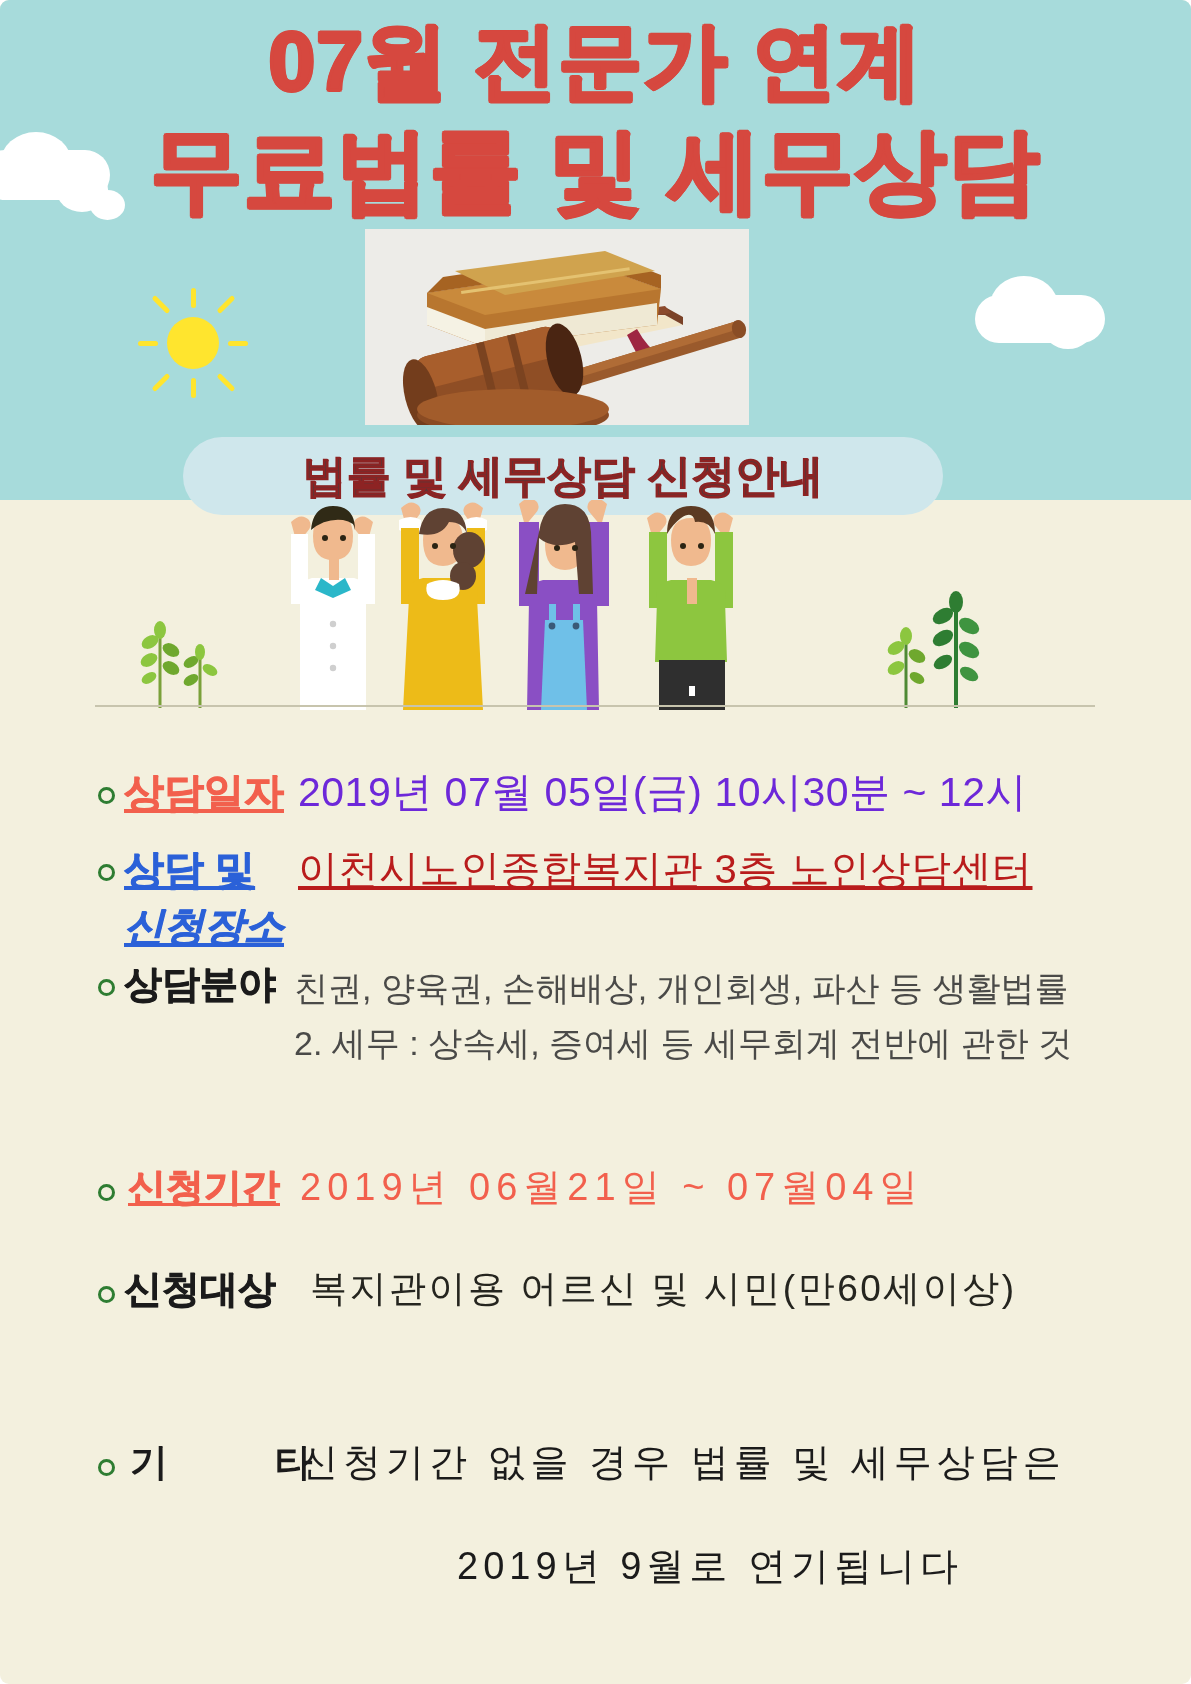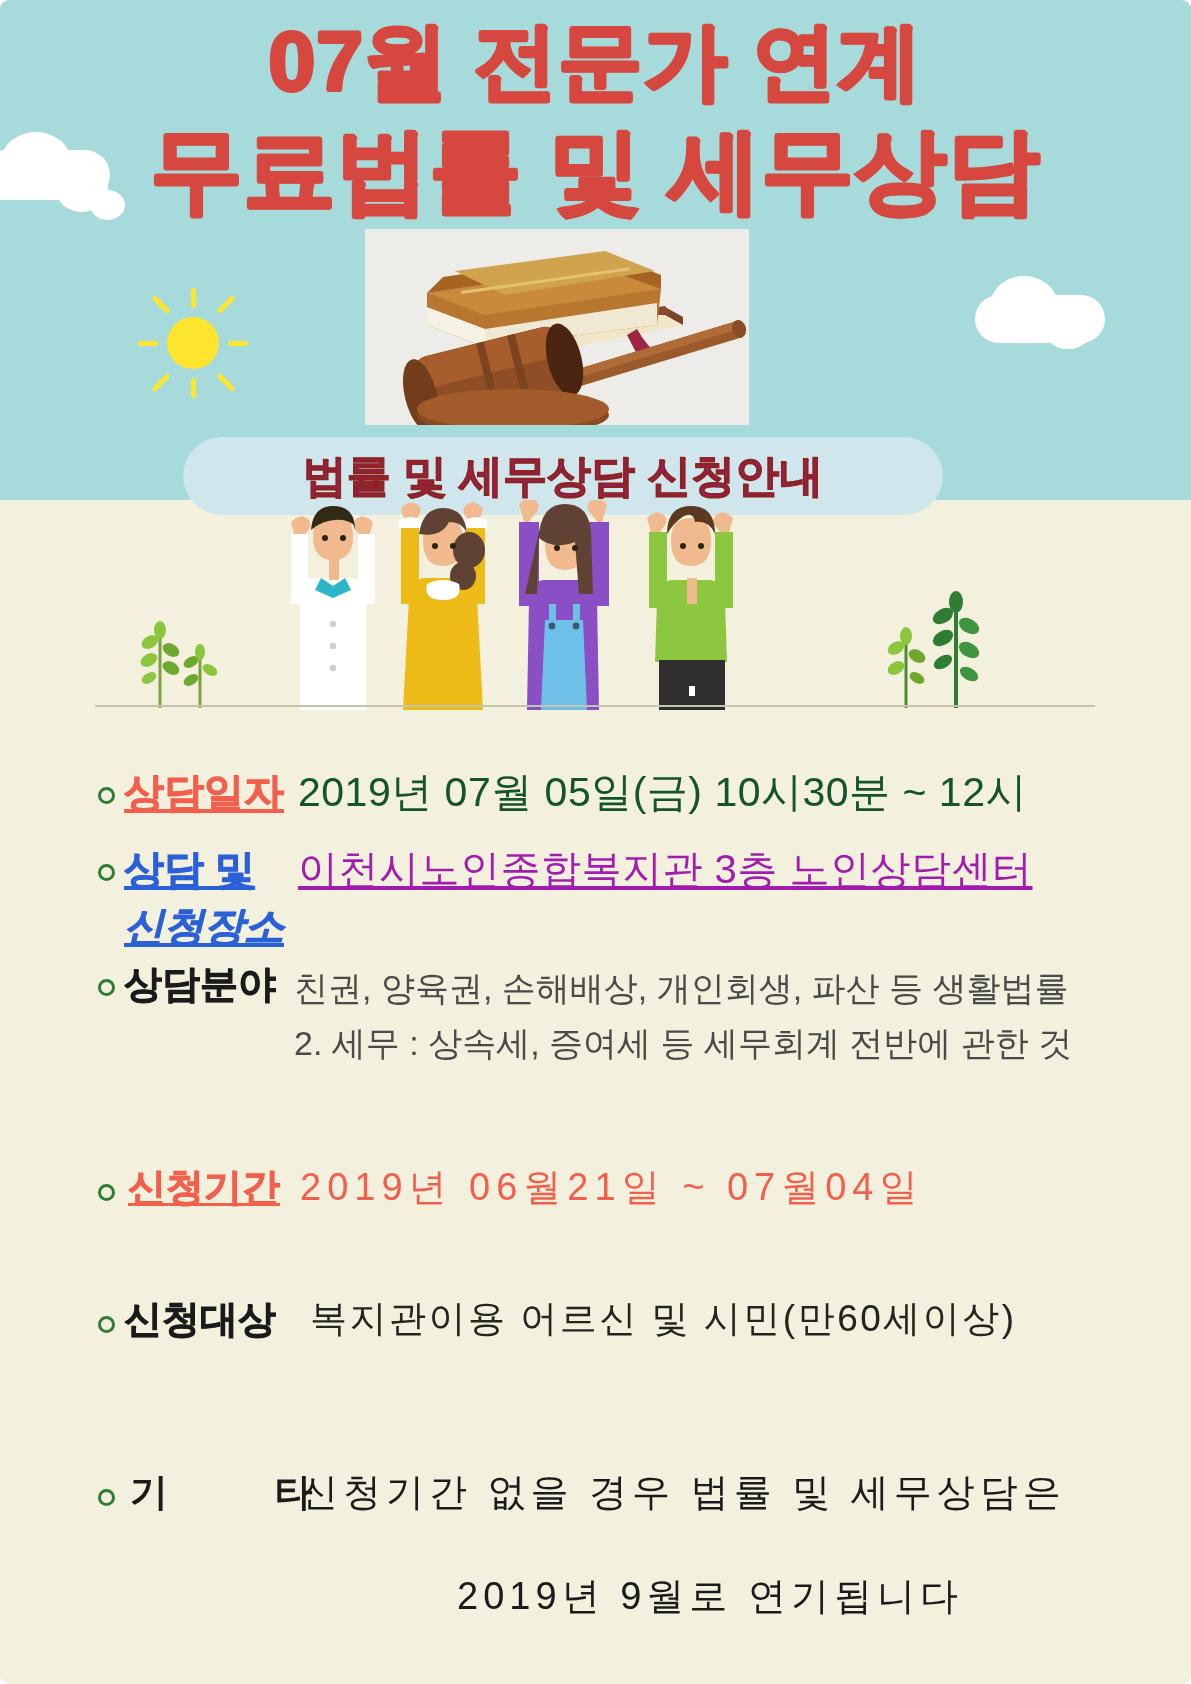--- a/index.html
+++ b/index.html
@@ -91,21 +91,21 @@
     position: absolute;
     left: 183px; top: 437px;
     width: 760px; height: 78px;
     background: #cfe7ec;
     border-radius: 40px;
     display: flex;
     align-items: center;
     justify-content: center;
   }
   .banner-text {
-    color: #a21caf;
+    color: #404040;
     font-size: 44px;
     font-weight: 900;
     letter-spacing: 0px;
     -webkit-text-stroke: 1.2px #8d2323;
   }
 
   
   .people { position: absolute; left: 255px; top: 500px; width: 620px; height: 210px; }
 
   
@@ -140,42 +140,42 @@
   .row-date { height: 92px; }
   .row-date .bullet { left: 98px; top: 42px; }
   .row-date .lbl {
     position: absolute; left: 124px; top: 20px;
     font-size: 40px; color: #f2604d;
     text-decoration: underline; text-underline-offset: 3px;
     -webkit-text-stroke: 1px #f2604d;
   }
   .row-date .val {
     position: absolute; left: 298px; top: 20px;
-    font-size: 41px; color: #14532d;
+    font-size: 41px; color: #6d28d9;
     letter-spacing: 0.5px;
   }
 
   
   .row-place { height: 130px; }
   .row-place .bullet { left: 98px; top: 27px; }
   .row-place .lbl-1 {
     position: absolute; left: 124px; top: 5px;
     font-size: 40px; color: #2b61d8; font-weight: 900;
     text-decoration: underline; text-underline-offset: 3px;
     -webkit-text-stroke: 1px #2b61d8;
   }
   .row-place .lbl-2 {
     position: absolute; left: 124px; top: 62px;
     font-size: 40px; color: #2b61d8; font-weight: 900;
     text-decoration: underline; text-underline-offset: 3px; font-style: italic;
     -webkit-text-stroke: 1px #2b61d8;
   }
   .row-place .val {
     position: absolute; left: 298px; top: 5px;
-    font-size: 40px; color: #a21caf;
+    font-size: 40px; color: #b91c1c;
     text-decoration: underline; text-underline-offset: 3px;
     letter-spacing: 0.5px;
   }
 
   
   .row-field { height: 185px; }
   .row-field .bullet { left: 98px; top: 12px; }
   .row-field .lbl {
     position: absolute; left: 124px; top: -8px;
     font-size: 38px; color: #1b1b1b; font-weight: 900;
@@ -201,21 +201,21 @@
     text-decoration: underline; text-underline-offset: 3px;
     -webkit-text-stroke: 1px #f2604d;
   }
   .row-period .val {
     position: absolute; left: 300px; top: 10px;
     font-size: 38px; color: #f2604d;
     letter-spacing: 6px;
   }
 
   
-  .row-target { height: 175px; margin-top: 30px; }
+  .row-target { height: 175px; }
   .row-target .bullet { left: 98px; top: 24px; }
   .row-target .lbl {
     position: absolute; left: 124px; top: 2px;
     font-size: 38px; color: #1b1b1b; font-weight: 900;
     -webkit-text-stroke: 0.8px #1b1b1b;
   }
   .row-target .val {
     position: absolute; left: 310px; top: 2px;
     font-size: 37px; color: #25251f;
     letter-spacing: 2.5px;

